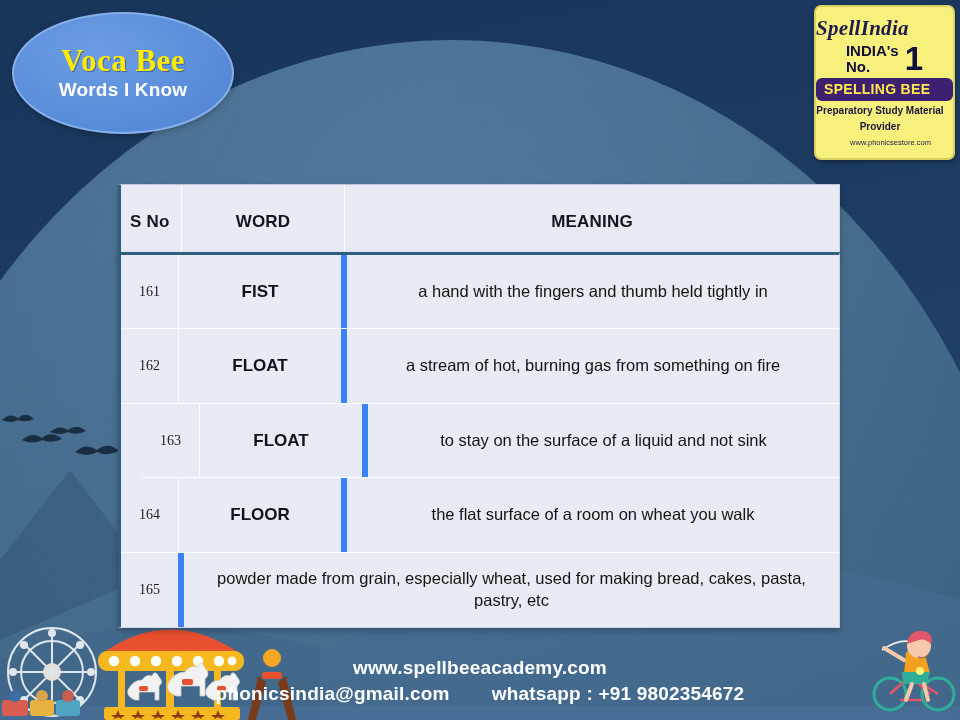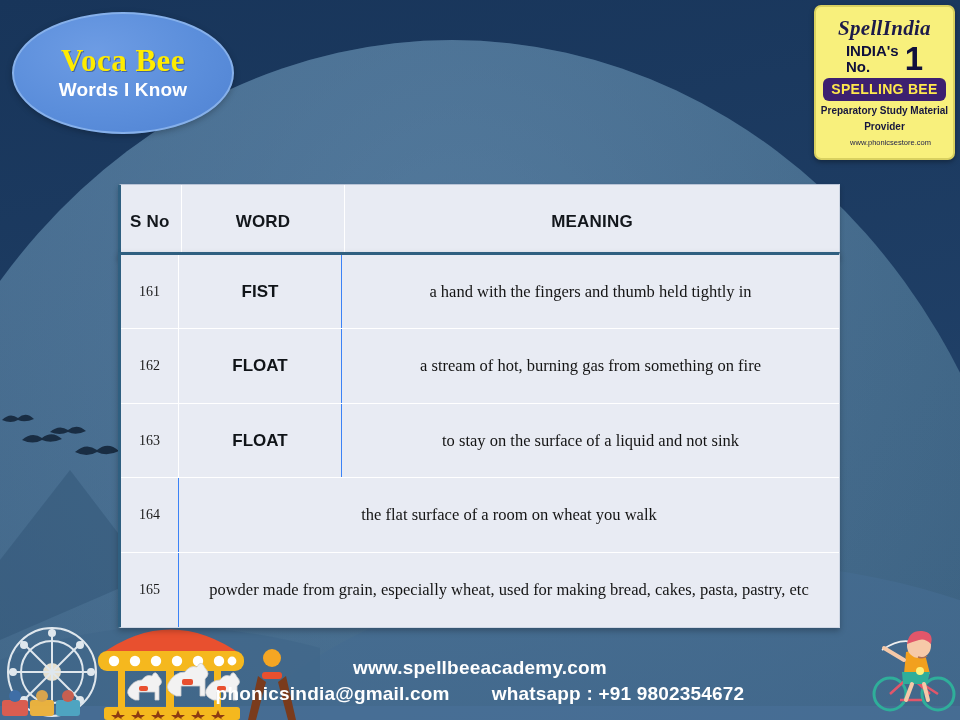--- a/index.html
+++ b/index.html
@@ -31,21 +31,21 @@
   .logo-sub{
     font-family:"Liberation Sans",sans-serif;font-weight:bold;font-size:19px;
     color:#ffffff;letter-spacing:.2px;line-height:1.1;
   }
 
   
   .badge{
     position:absolute;left:814px;top:5px;width:141px;height:155px;
     background:#f8f07c;border:2px solid #d8d060;border-radius:7px;
     box-shadow:0 2px 5px rgba(0,0,0,.35);
-    display:flex;flex-direction:column;align-items:center;
+    display:flex;flex-direction:column;
     padding-top:5px;box-sizing:border-box;
   }
   .badge-brand{
     font-family:"Liberation Serif",serif;font-style:italic;font-weight:bold;
     font-size:21px;color:#1d1b4a;letter-spacing:.3px;line-height:1.1;
     margin-top:5px;
   }
   .badge-rank{
     display:flex;align-items:center;justify-content:center;gap:6px;
     margin-top:3px;width:100%;
@@ -111,29 +111,29 @@
     font-family:"Liberation Serif",serif;font-size:14px;color:#1a1a1a;
     box-sizing:border-box;
   }
   .cell-word{
     width:163px;border-left:1px solid #ffffff;
     display:flex;align-items:center;justify-content:center;
     font-family:"Liberation Sans",sans-serif;font-weight:bold;font-size:17px;
     color:#101418;box-sizing:border-box;
   }
   .cell-meaning{
-    flex:1;border-left:1px solid #3b82f6;
+    flex:1;border-left:6px solid #3b82f6;
     display:flex;align-items:center;justify-content:center;
     text-align:center;padding:14px 10px;
-    font-family:Liberation Serif, serif;font-size:16.5px;
+    font-family:Liberation Sans, sans-serif;font-size:16.5px;
     color:#141414;line-height:1.32;box-sizing:border-box;
   }
   .r1{height:73px;}
   .r2{height:74px;}
-  .r3{height:73px;}
+  .r3{height:73px;margin-left:21px;}
   .r4{height:74px;}
   .r5{height:74px;}
 
   
   .footer{
     position:absolute;left:0;top:650px;width:960px;height:62px;
     display:flex;flex-direction:column;align-items:center;justify-content:center;
     pointer-events:none;
   }
   .f-site{
@@ -335,20 +335,21 @@
     </div>
 
     <div class="row r3">
       <div class="cell-no">163</div>
       <div class="cell-word">FLOAT</div>
       <div class="cell-meaning">to stay on the surface of a liquid and not sink</div>
     </div>
 
     <div class="row r4">
       <div class="cell-no">164</div>
+      <div class="cell-word">FLOOR</div>
       <div class="cell-meaning">the flat surface of a room on wheat you walk</div>
     </div>
 
     <div class="row r5">
       <div class="cell-no">165</div>
       <div class="cell-meaning">powder made from grain, especially wheat, used for making bread, cakes, pasta, pastry, etc</div>
     </div>
 
   </div>
 

